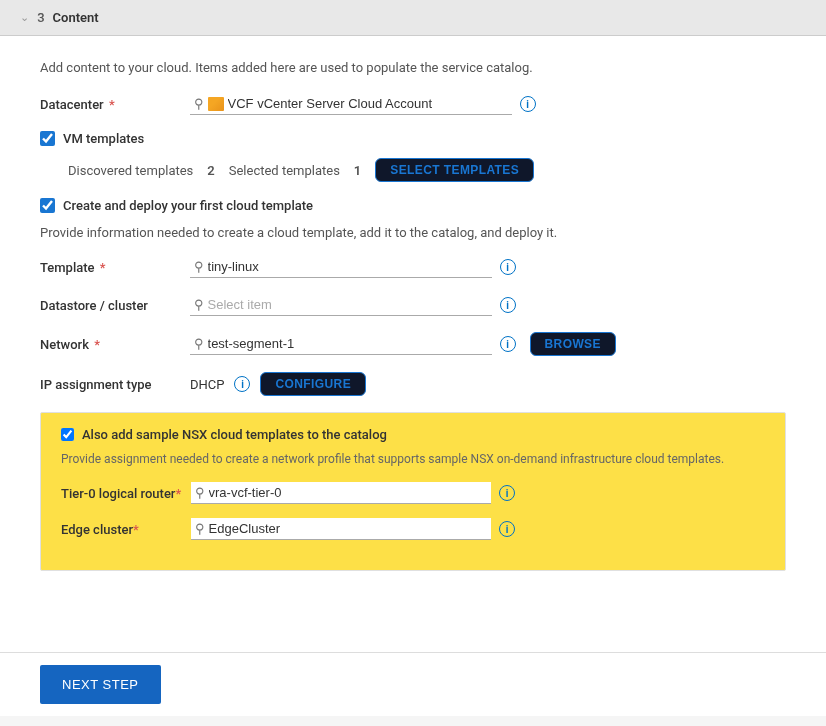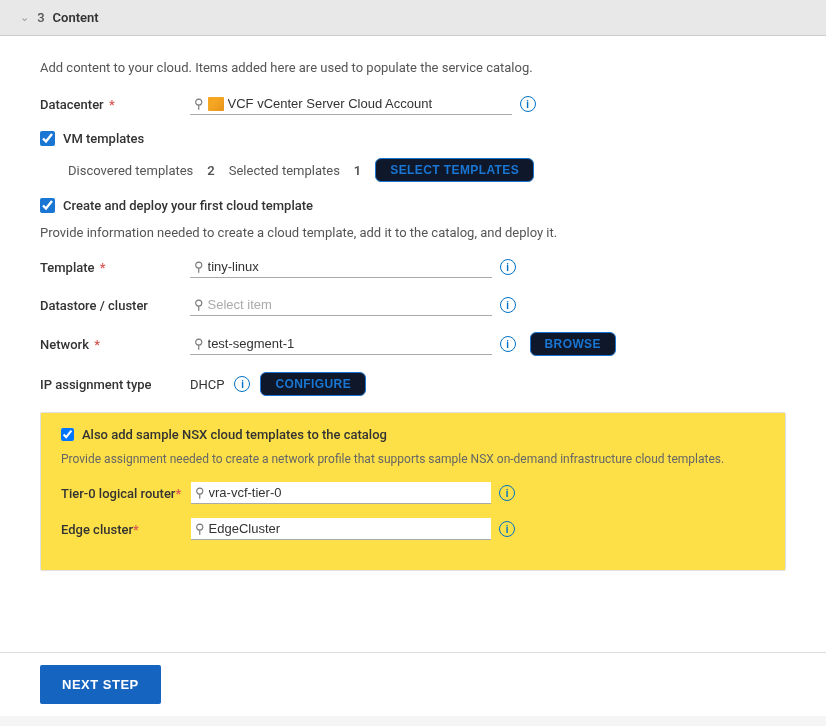--- a/index.html
+++ b/index.html
@@ -153,21 +153,21 @@
       cursor: pointer;
       border-radius: 6px;
     }
 
     .btn-primary {
       background: #1565c0;
       color: #fff;
       border: none;
       padding: 12px 22px;
       font-size: 13px;
-      font-weight: 700;
+      font-weight: 400;
       letter-spacing: 0.5px;
       cursor: pointer;
       border-radius: 2px;
     }
 
     .section-subtext {
       font-size: 13px;
       color: #555;
       margin-bottom: 16px;
     }

